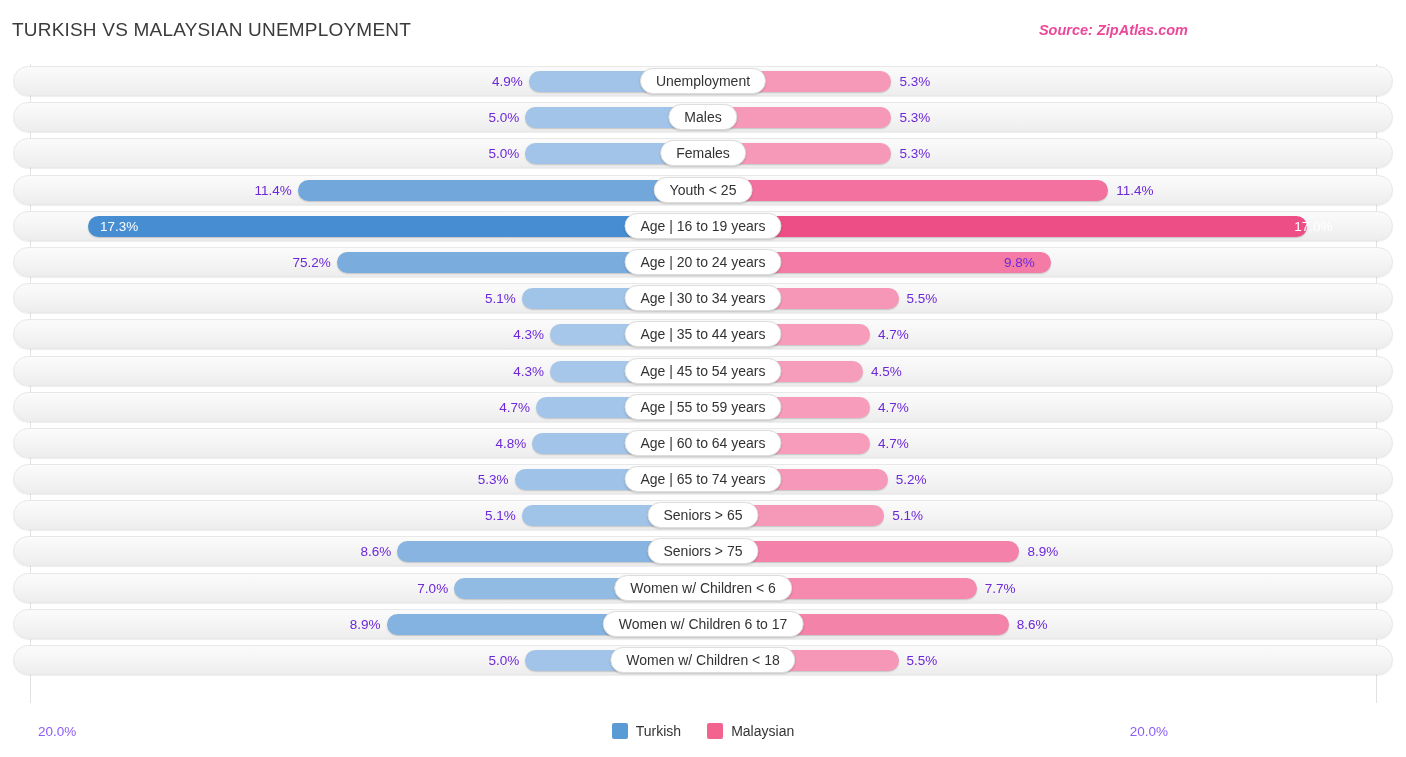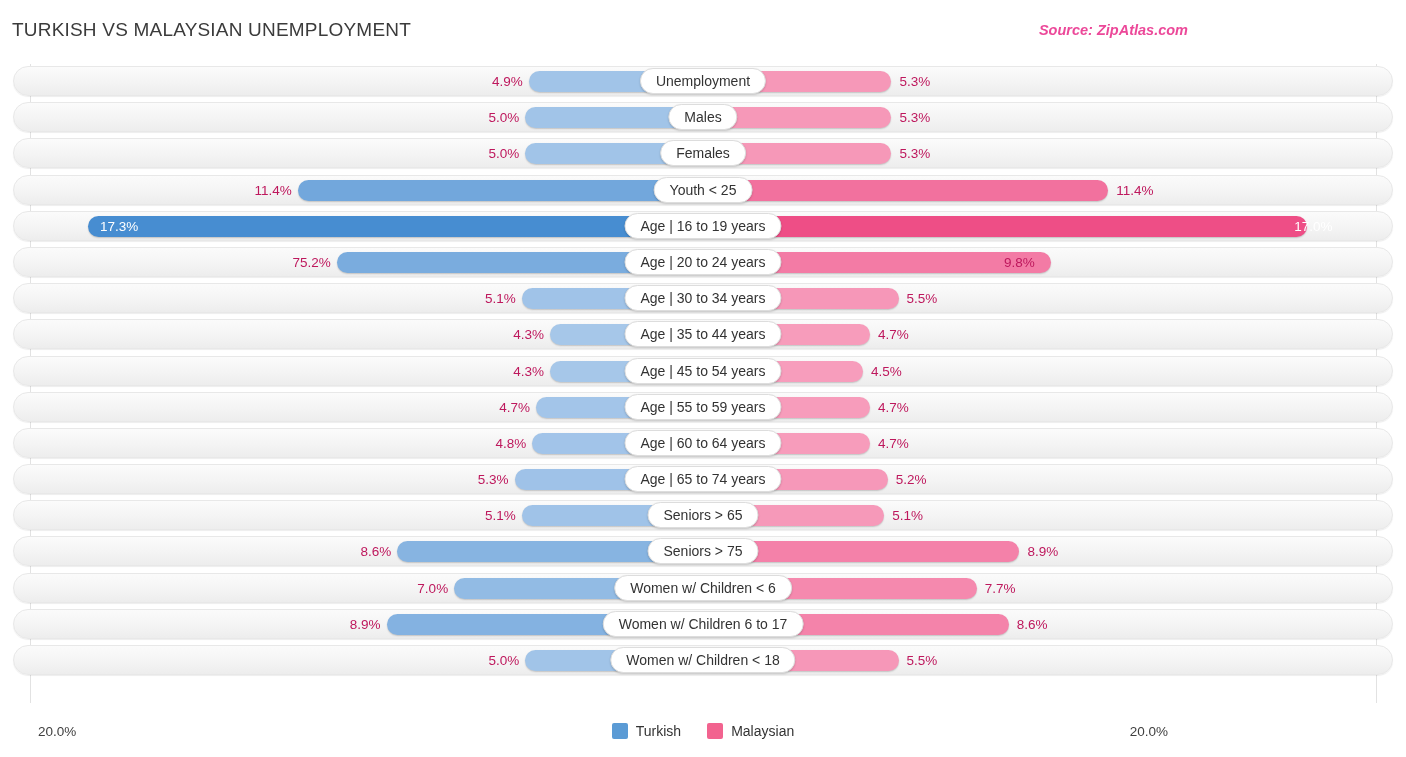--- a/index.html
+++ b/index.html
@@ -88,21 +88,21 @@
     border-radius: 11px;
     box-shadow: 0 1px 1.5px rgba(0,0,0,0.18);
   }
   .bar.left  { border-top-right-radius: 0; border-bottom-right-radius: 0; }
   .bar.right { border-top-left-radius: 0; border-bottom-left-radius: 0; }
 
   .val {
     position: absolute;
     top: 9px;
     font-size: 13.5px;
-    color: #be185d;
+    color: #6d28d9;
     white-space: nowrap;
     line-height: 18px;
   }
   .val.inside { color: #ffffff; }
 
   .pill {
     position: absolute;
     top: 4px;
     left: 50%;
     transform: translateX(-50%);
@@ -117,21 +117,21 @@
     color: #333333;
     white-space: nowrap;
     z-index: 5;
   }
 
   
   .axis-label {
     position: absolute;
     top: 724px;
     font-size: 13.5px;
-    color: #404040;
+    color: #8b5cf6;
   }
   .axis-label.left  { left: 38px; }
   .axis-label.right { right: 32px; }
 
   .legend {
     position: absolute;
     top: 723px;
     left: 0;
     width: 1406px;
     display: flex;

